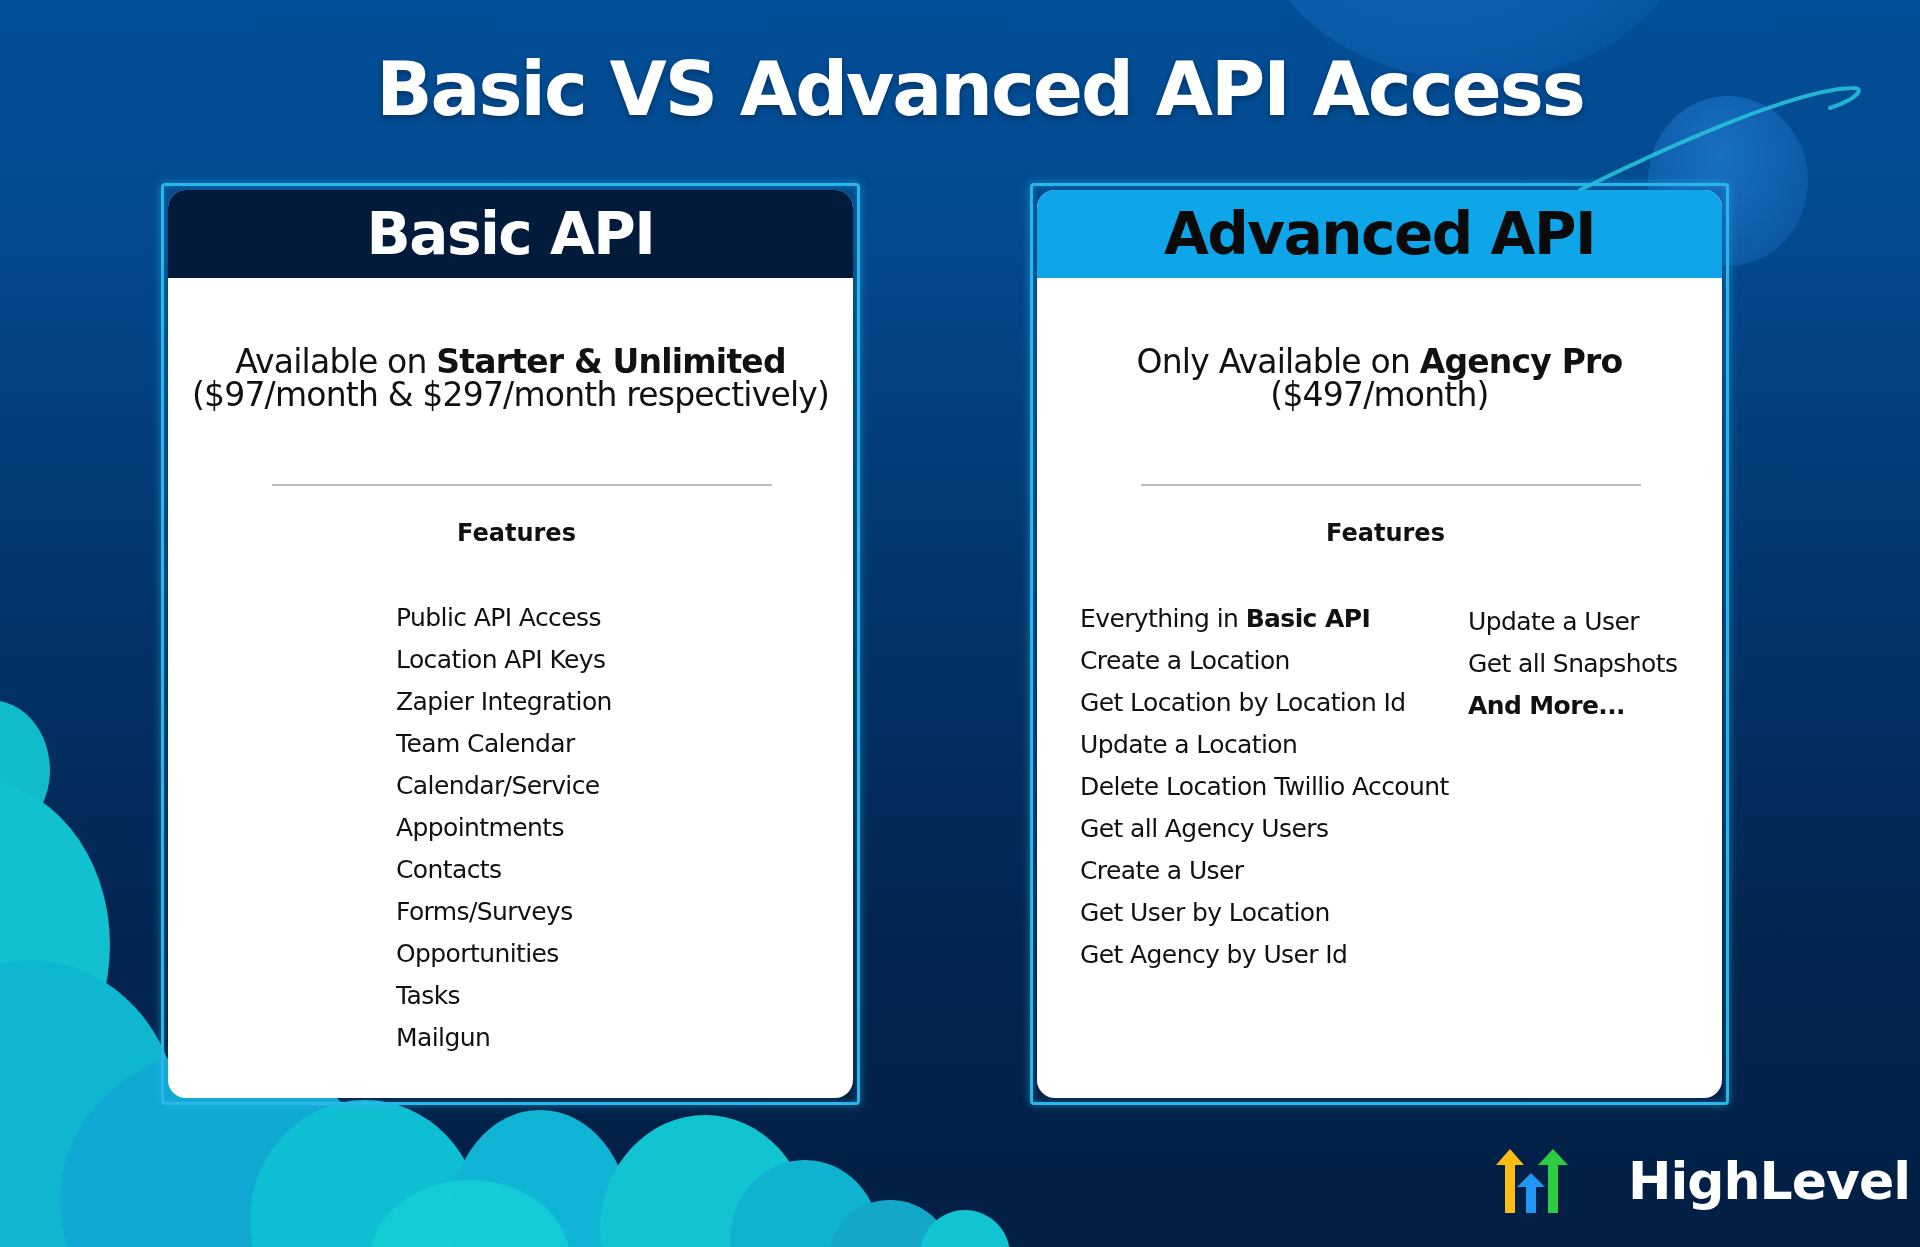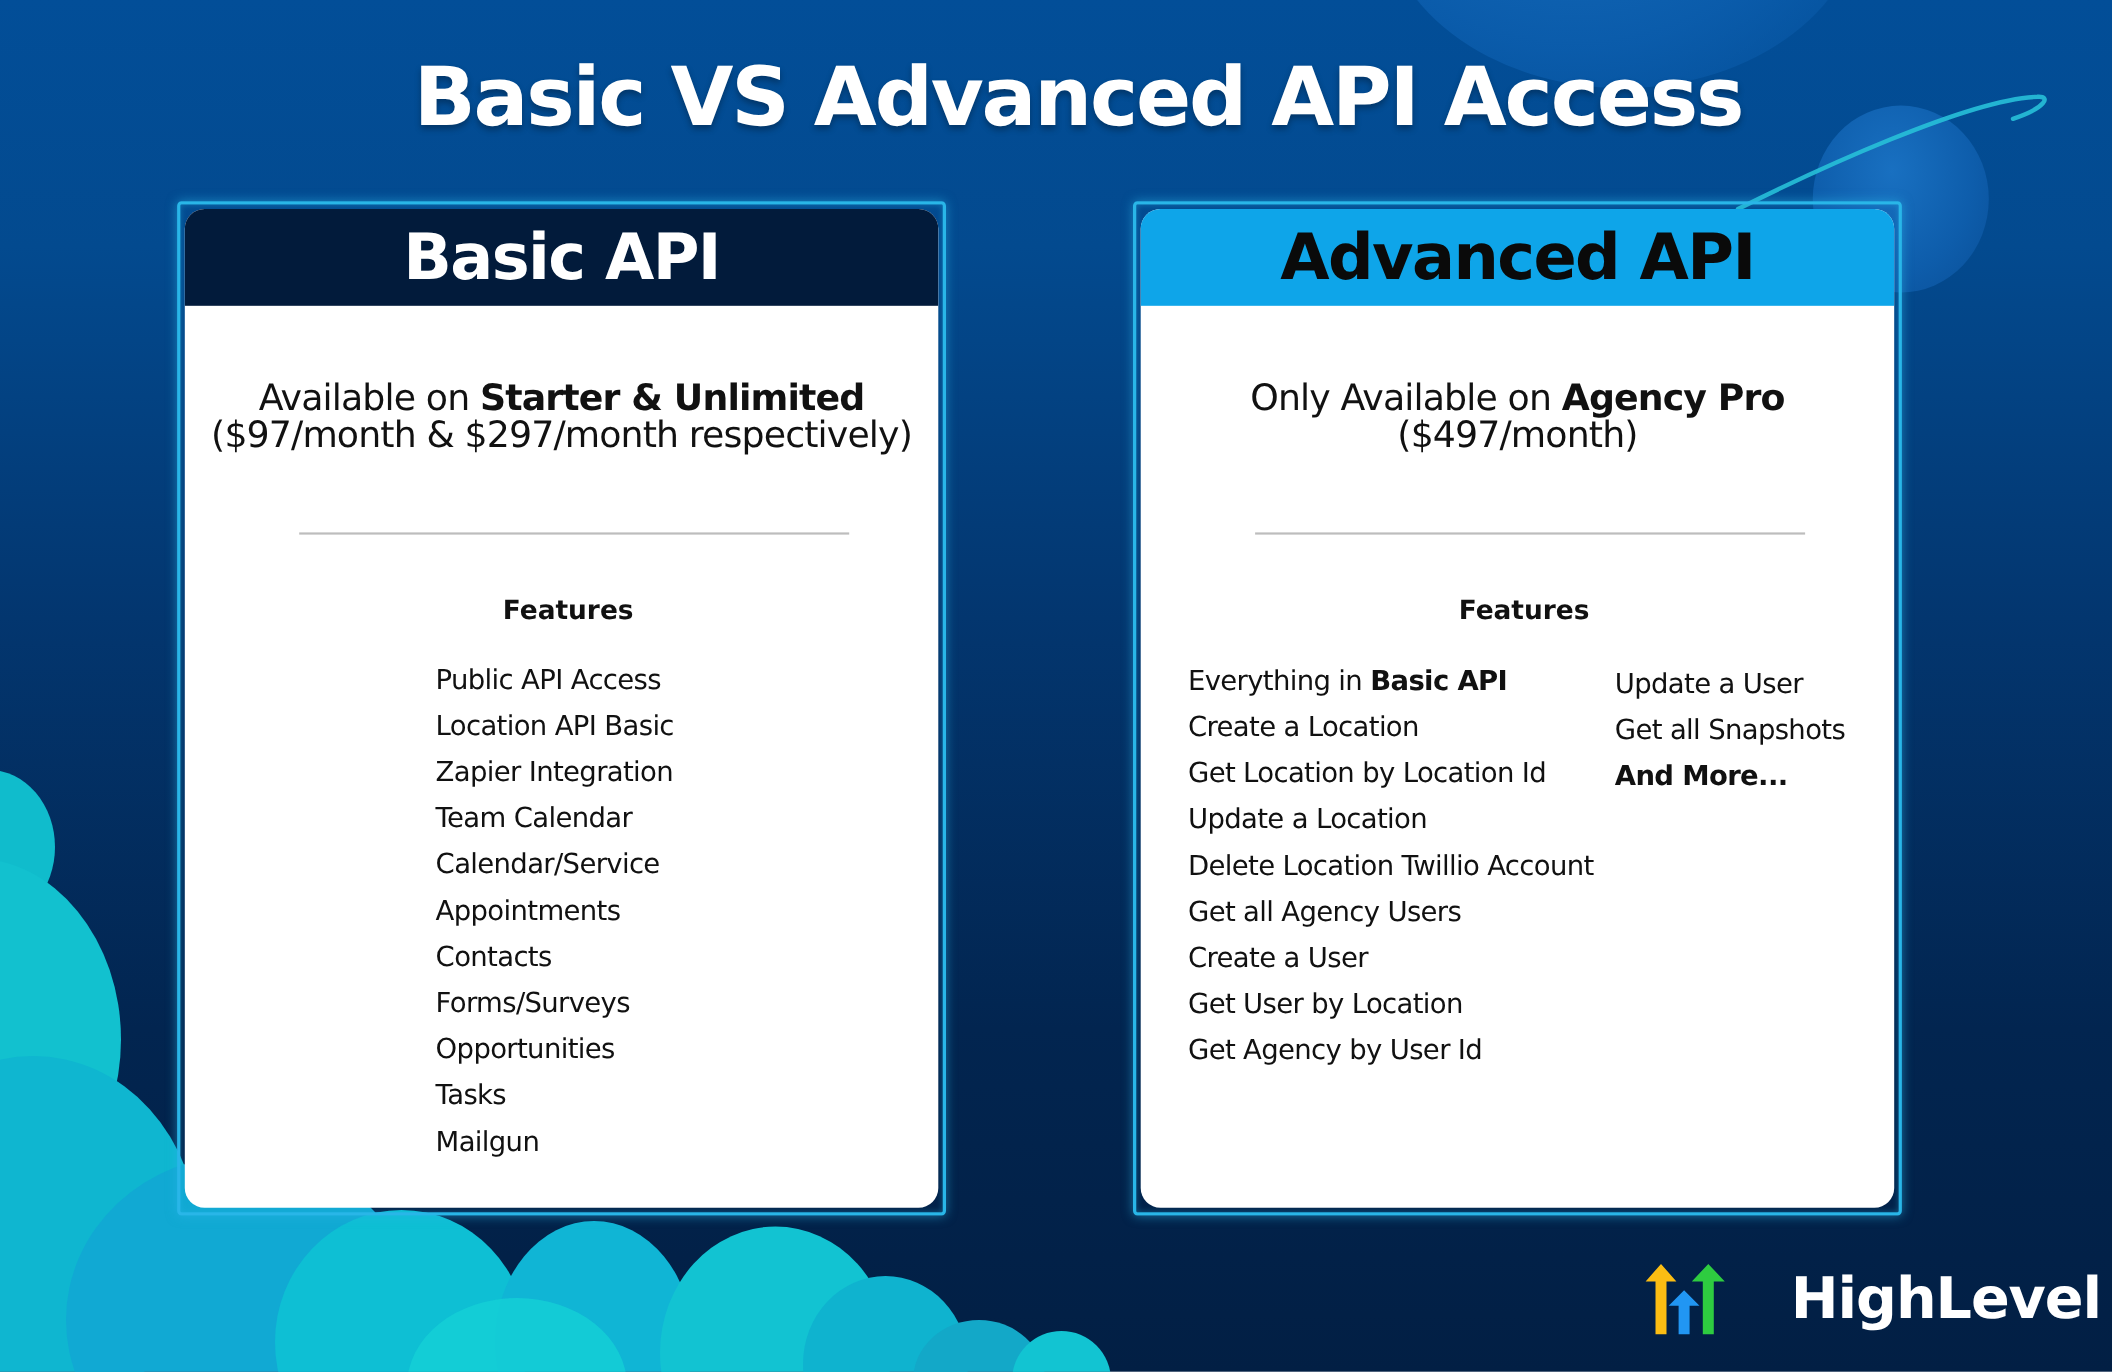--- a/index.html
+++ b/index.html
@@ -52,21 +52,21 @@
     .availability {
       position: absolute; left: 0; right: 0; top: 155px; text-align: center;
       font-size: 33px; line-height: 33px; color: #111;
       font-family: "DejaVu Sans", sans-serif; letter-spacing: -0.8px;
     }
     .availability b { font-weight: bold; }
     .divider {
       position: absolute; top: 294px; height: 2px; background: #bdbdbd;
     }
     .features-heading {
-      position: absolute; left: 0; right: 0; top: 351px; text-align: center;
+      position: absolute; left: 0; right: 0; top: 329px; text-align: center;
       font-family: "DejaVu Sans", sans-serif; font-weight: bold; font-size: 24px; color: #111; margin-left: 12px;
     }
     .feature-list { position: absolute; list-style: none; }
     .feature-list li {
       font-family: "DejaVu Sans", sans-serif; font-size: 25px; line-height: 42px;
       color: #111; white-space: nowrap; letter-spacing: -0.6px;
     }
     .feature-list li b { font-weight: bold; }
     .logo {
       position: absolute; left: 1494px; top: 1147px; display: flex; align-items: center; gap: 10px;
@@ -106,21 +106,21 @@
   <div class="card">
     <div class="card-header">Basic API</div>
     <div class="availability">
       <span>Available on </span><b>Starter &amp; Unlimited</b><br>
       <span>($97/month &amp; $297/month respectively)</span>
     </div>
     <div class="divider" style="left:104px; width:500px;"></div>
     <div class="features-heading">Features</div>
     <ul class="feature-list" style="left:228px; top:407px;">
       <li>Public API Access</li>
-      <li>Location API Basic</li>
+      <li>Location API Keys</li>
       <li>Zapier Integration</li>
       <li>Team Calendar</li>
       <li>Calendar/Service</li>
       <li>Appointments</li>
       <li>Contacts</li>
       <li>Forms/Surveys</li>
       <li>Opportunities</li>
       <li>Tasks</li>
       <li>Mailgun</li>
     </ul>

